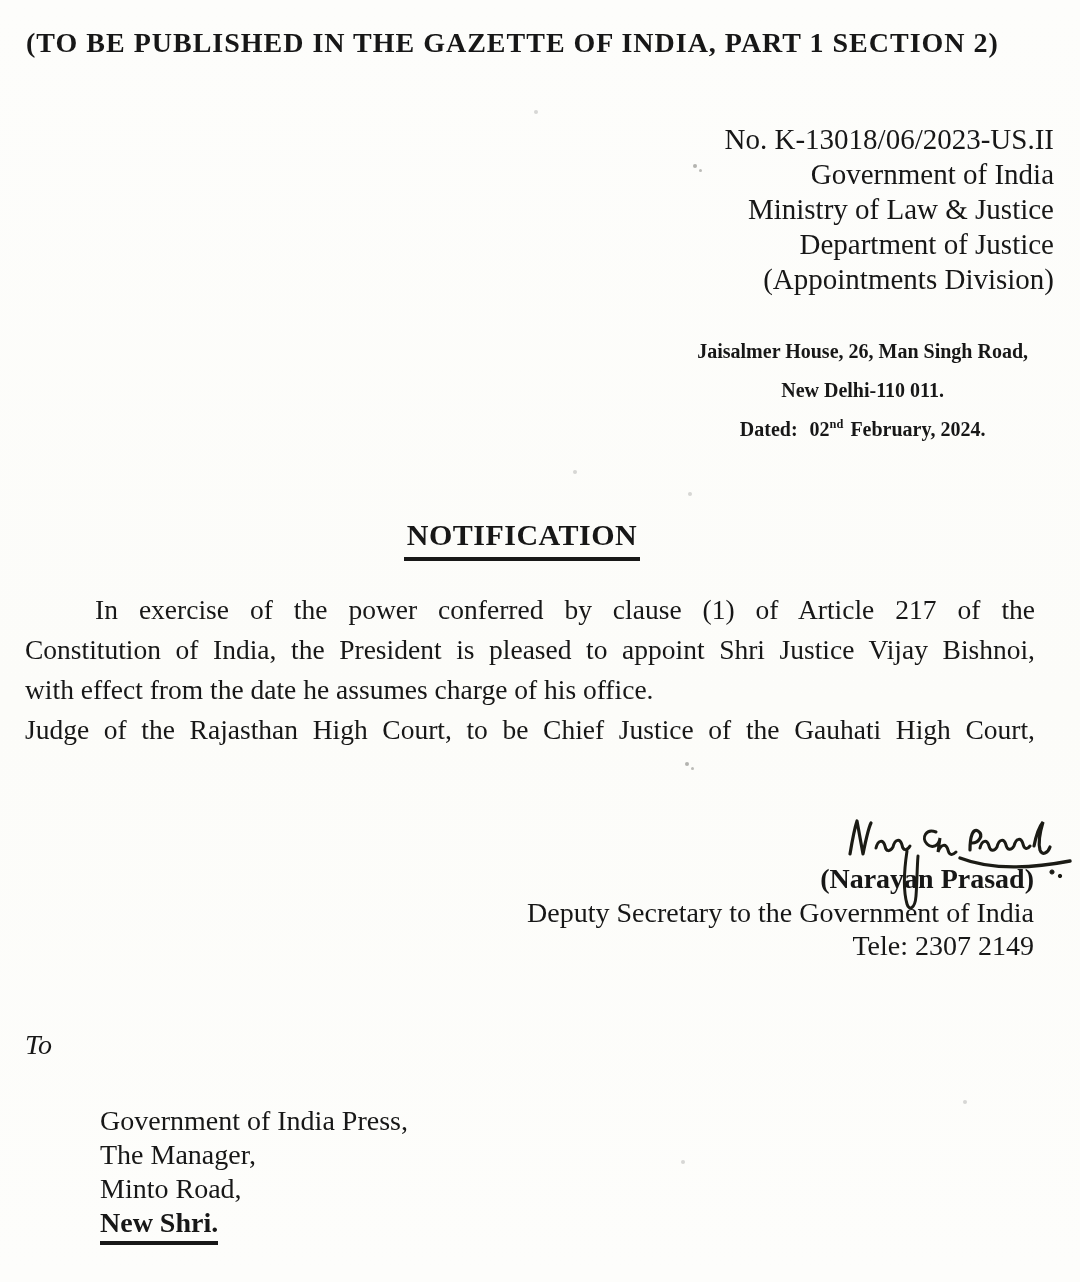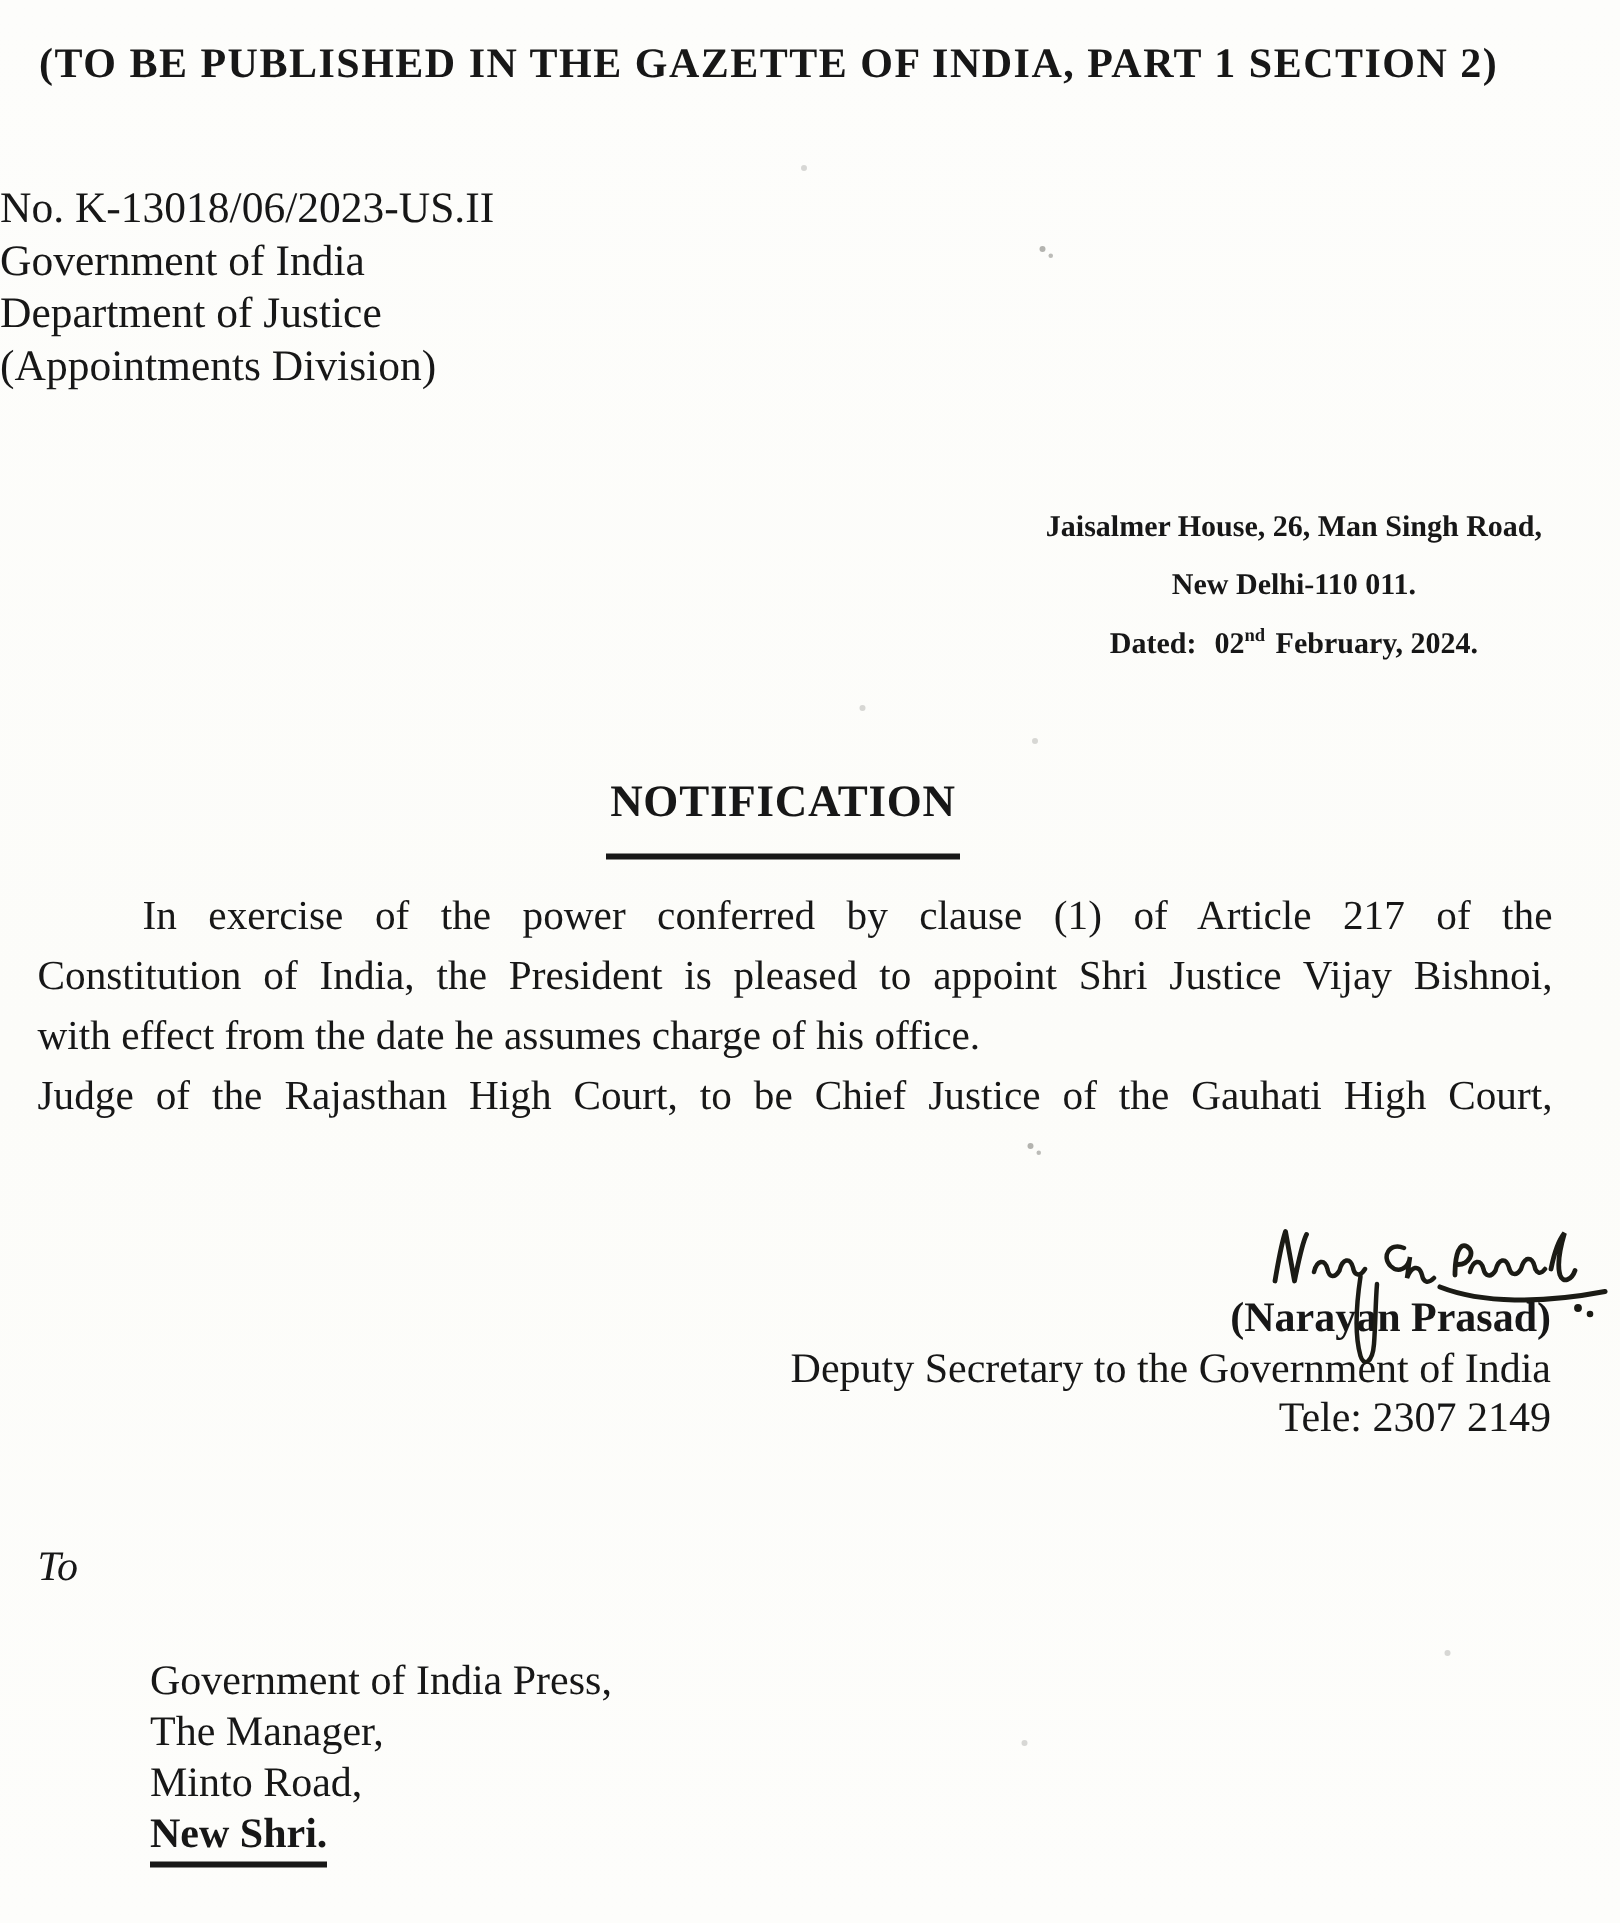--- a/index.html
+++ b/index.html
@@ -17,39 +17,39 @@
   }
   
   .gazette {
     position: absolute; top: 27px; left: 26px; width: 1020px;
     font-size: 28px; font-weight: bold; letter-spacing: 1px;
     white-space: nowrap;
   }
   
   .letterhead {
     position: absolute; top: 122px; left: 0; width: 1054px;
-    text-align: left;
+    text-align: right;
     font-size: 29px; line-height: 35px;
   }
   
   .address {
     position: absolute; top: 332px; right: 52px;
     text-align: center;
     font-size: 20px; line-height: 39px; font-weight: bold;
   }
   .date-line .day { margin-left: 12px; }
   .date-line sup { font-size: 0.62em; vertical-align: super; line-height: 0; }
   .date-line .rest { margin-left: 7px; }
   
   .title-wrap { position: absolute; top: 518px; left: 0; width: 1044px; text-align: center; }
   .title {
     display: inline-block;
     font-size: 30px; font-weight: bold; letter-spacing: 0.5px;
     border-bottom: 4px solid #181818;
-    padding: 0 3px 17px 3px;
+    padding: 0 3px 5px 3px;
   }
   
   .body-text {
     position: absolute; top: 590px; left: 25px; width: 1010px;
     font-size: 27.5px; line-height: 40px;
   }
   .body-line { text-align: justify; text-align-last: justify; }
   .body-line.first { text-indent: 70px; }
   .body-line.last { text-align-last: left; }
   
@@ -91,20 +91,21 @@
 </head>
 <body>
 
 <div class="page">
 
   <div class="gazette">(TO BE PUBLISHED IN THE GAZETTE OF INDIA, PART 1 SECTION 2)</div>
 
   <div class="letterhead">
     <div>No. K-13018/06/2023-US.II</div>
     <div>Government of India</div>
+    <div>Ministry of Law &amp; Justice</div>
     <div>Department of Justice</div>
     <div>(Appointments Division)</div>
   </div>
 
   <div class="address">
     <div>Jaisalmer House, 26, Man Singh Road,</div>
     <div>New Delhi-110 011.</div>
     <div class="date-line"><span>Dated:</span><span class="day">02</span><sup>nd</sup><span class="rest">February, 2024.</span></div>
   </div>
 

